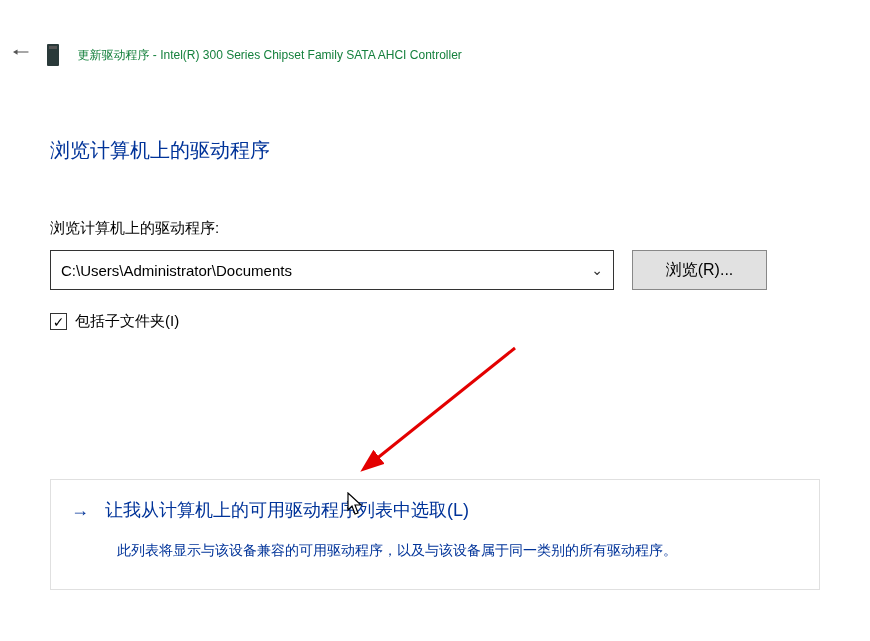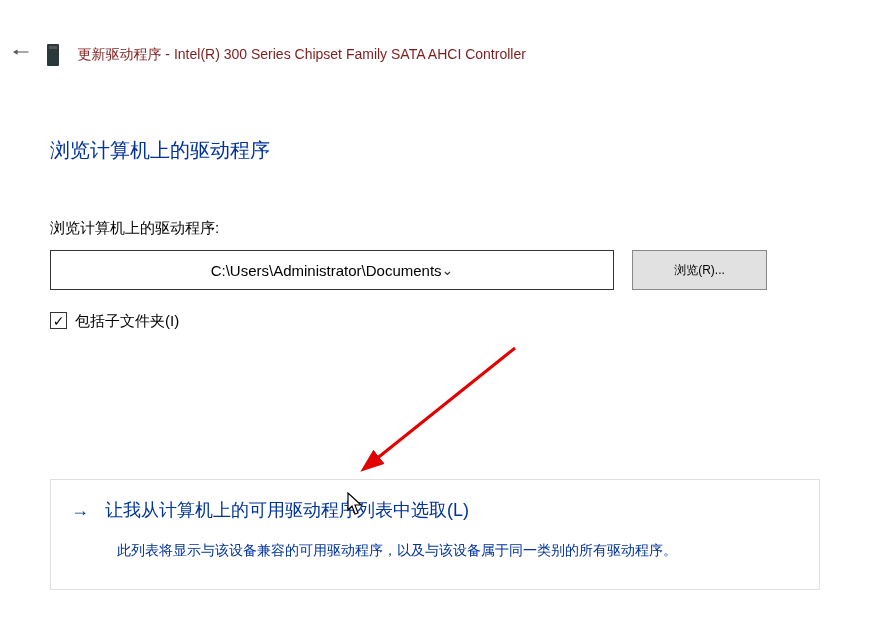--- a/index.html
+++ b/index.html
@@ -38,22 +38,22 @@
     .device-icon::before {
       content: "";
       position: absolute;
       top: 2px;
       left: 2px;
       right: 2px;
       height: 3px;
       background: #555;
     }
     .window-title {
-      font-size: 14px;
-      color: #7f1d1d;
+      font-size: 12px;
+      color: #15803d;
     }
     .content {
       padding: 65px 50px 0 50px;
     }
     .page-heading {
       font-size: 20px;
       color: #003399;
       font-weight: normal;
       margin-bottom: 55px;
     }
@@ -69,41 +69,42 @@
       margin-bottom: 22px;
     }
     .path-select {
       flex: 0 0 564px;
       height: 40px;
       border: 1px solid #333;
       display: flex;
       align-items: center;
       padding: 0 10px;
       font-size: 15px;
-      justify-content: center;
+      justify-content: space-between;
       cursor: pointer;
     }
     .path-select .chevron {
       font-size: 14px;
       color: #333;
     }
     .browse-button {
       flex: 0 0 135px;
       height: 40px;
       border: 1px solid #888;
       background: #e1e1e1;
-      font-size: 12px;
+      font-size: 16px;
       font-family: inherit;
       cursor: pointer;
       display: flex;
       align-items: center;
       justify-content: center;
     }
     .checkbox-row {
       display: flex;
+      align-items: center;
       gap: 8px;
       font-size: 15px;
     }
     .checkbox {
       width: 17px;
       height: 17px;
       border: 1px solid #333;
       display: flex;
       align-items: center;
       justify-content: center;

